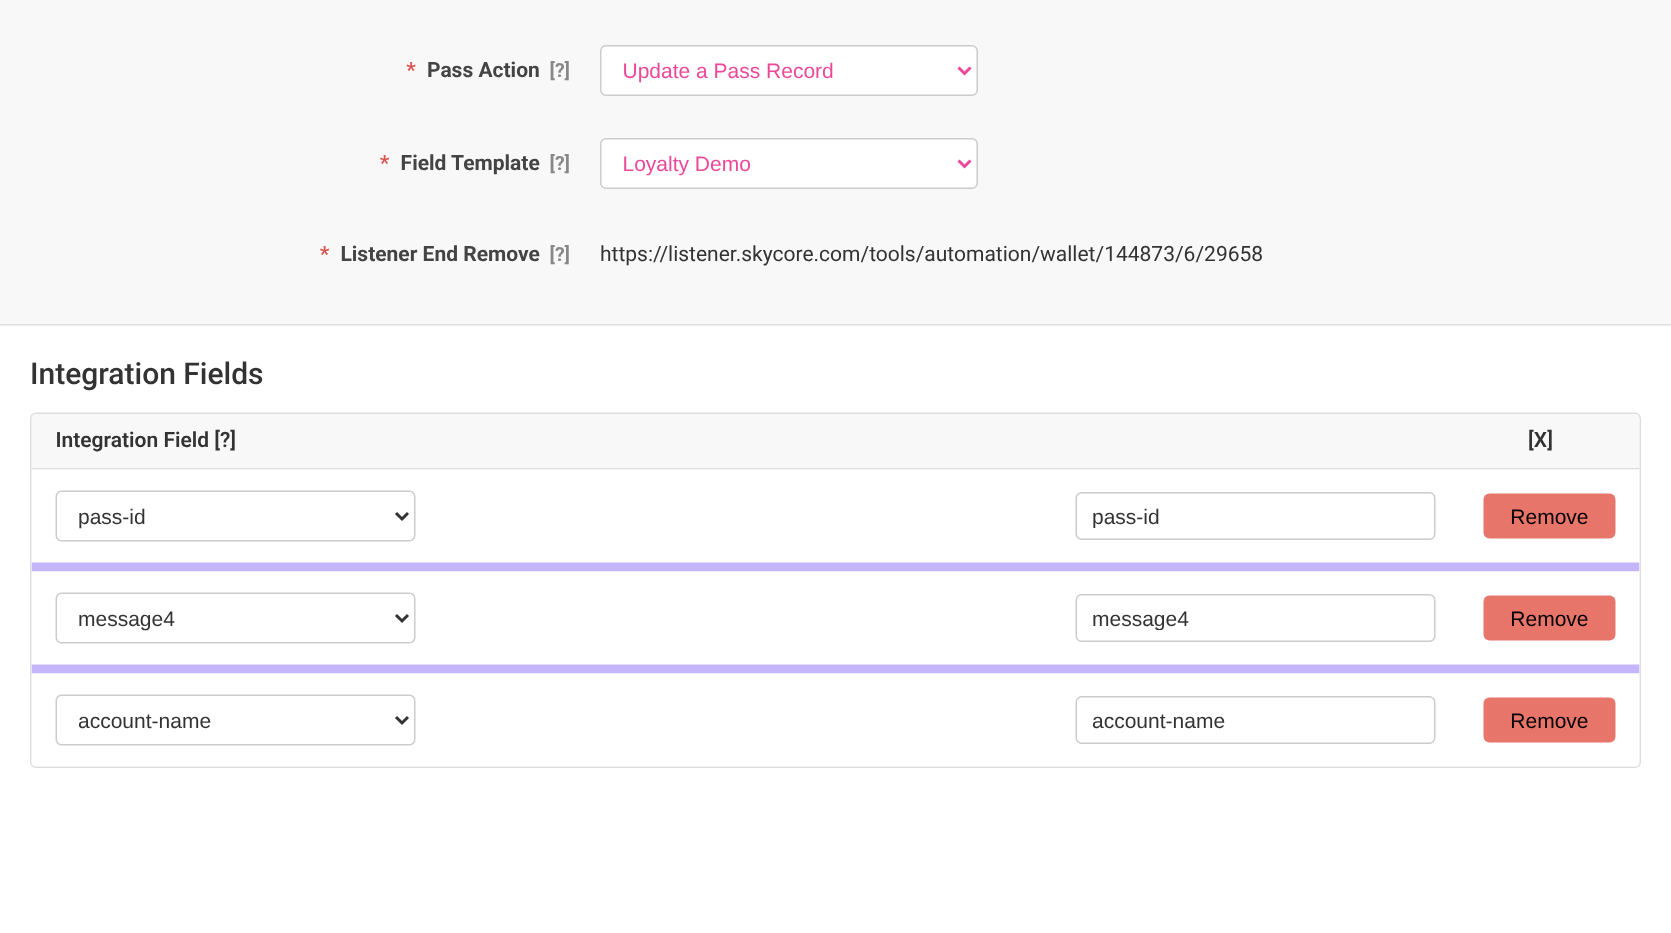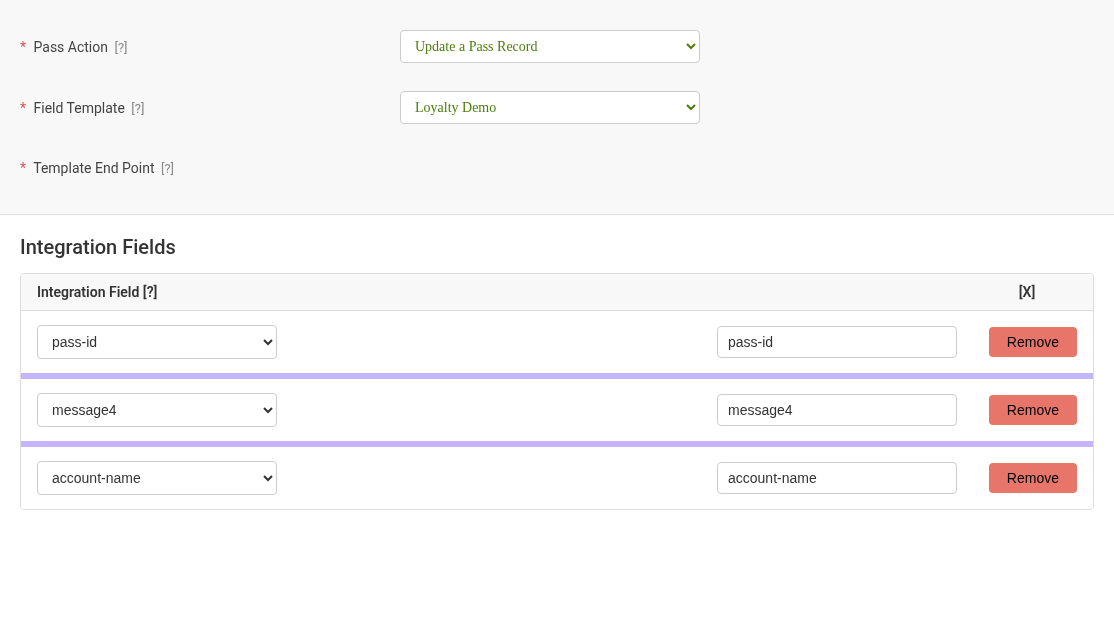--- a/index.html
+++ b/index.html
@@ -18,48 +18,47 @@
 
     .form-row {
       display: flex;
       align-items: center;
       padding: 14px 20px;
       min-height: 60px;
     }
 
     .form-label {
       width: 380px;
-      text-align: left;
+      text-align: right;
       padding-right: 20px;
-      font-weight: 400;
+      font-weight: 700;
       color: #444;
       flex-shrink: 0;
     }
 
     .required-star {
       color: #d9534f;
       margin-right: 4px;
     }
 
     .help-bracket {
       color: #888;
       font-size: 13px;
       margin-left: 3px;
     }
 
     .form-control {
-      width: 300px;
+      width: 252px;
       padding: 7px 10px;
       border: 1px solid #ccc;
       border-radius: 4px;
       font-size: 14px;
       background: #fff;
-      color: #4d7c0f;
+      color: #ec4899;
       appearance: auto;
-      font-family: Liberation Serif, serif;
     }
 
     .listener-url {
       font-size: 14px;
       color: #333;
       word-break: break-all;
     }
 
     .integration-section {
       padding: 20px 20px 0 20px;
@@ -188,23 +187,24 @@
     <select class="form-control">
       <option>Loyalty Demo</option>
       <option>Standard Template</option>
       <option>Gift Card</option>
     </select>
   </div>
 
   <div class="form-row">
     <div class="form-label">
       <span class="required-star">*</span>
-      <span>Template End Point</span>
+      <span>Listener End Remove</span>
       <span class="help-bracket">[?]</span>
     </div>
+    <span class="listener-url">https://listener.skycore.com/tools/automation/wallet/144873/6/29658</span>
   </div>
 </div>
 
 <div class="integration-section">
   <div class="integration-title">Integration Fields</div>
 
   <div class="integration-table">
     <div class="table-header">
       <div class="col-field">Integration Field [?]</div>
       <div class="col-remove">[X]</div>

